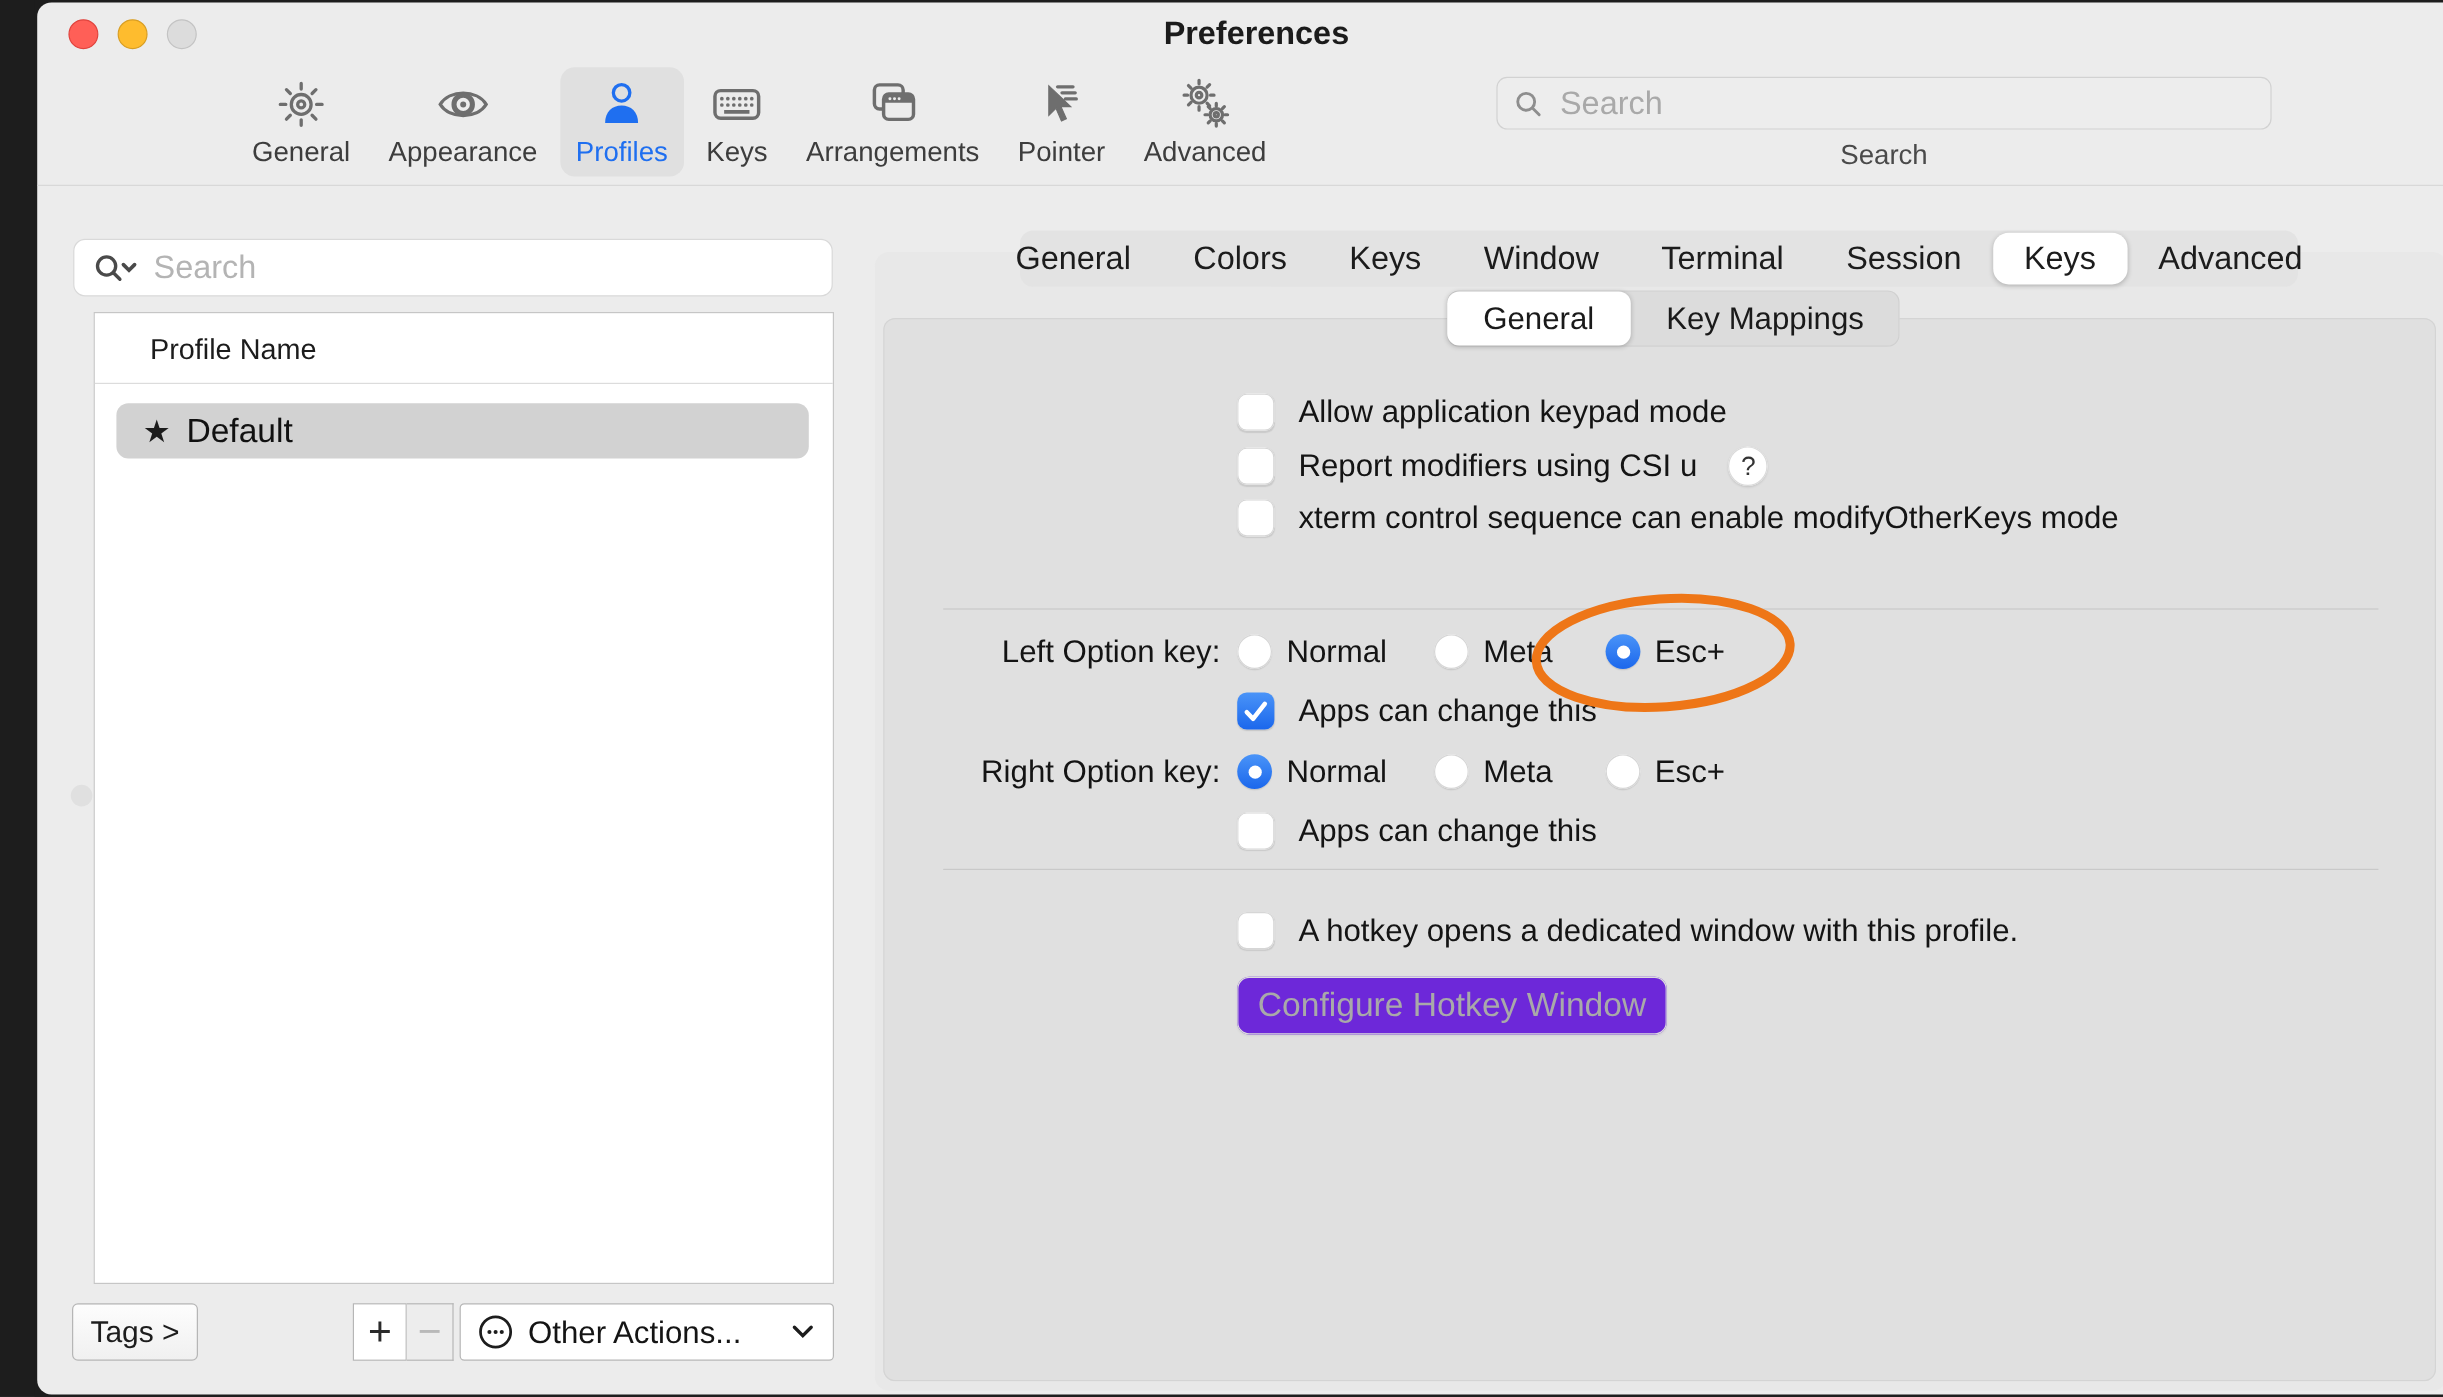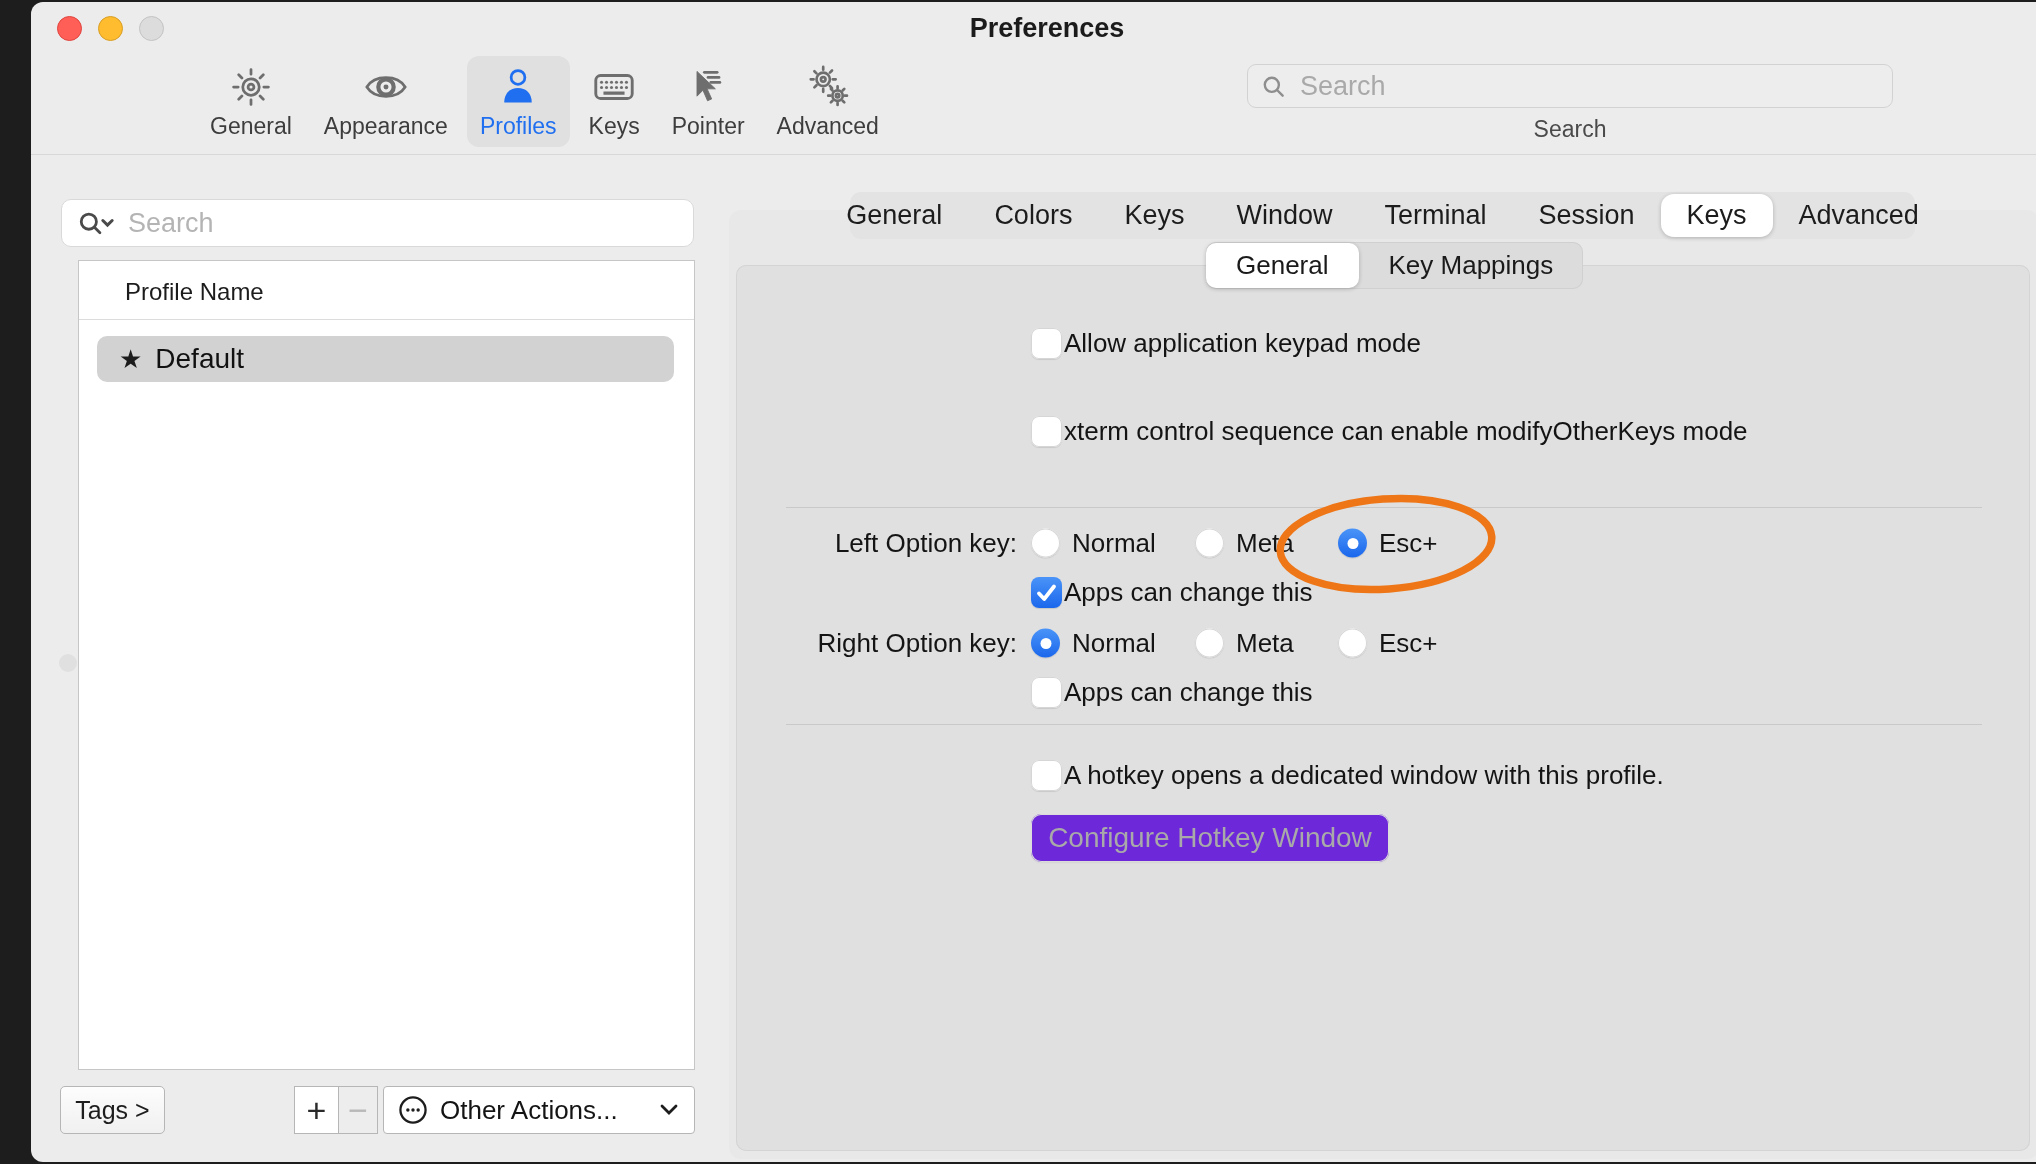--- a/index.html
+++ b/index.html
@@ -59,21 +59,21 @@
   .tab { padding:6px 26px; font-size:27px; color:#1c1c1c; border-radius:13px; white-space:nowrap; }
   .tab.selected { background:#fff; box-shadow:0 1px 4px rgba(0,0,0,.22); }
   .tabsep { width:1px; height:26px; background:#c5c5c5; }
   .tabsep.hidden { background:transparent; }
   .panel-inner { position:absolute; left:705px; top:263px; width:1294px; height:886px; background:#e0e0e0; border-radius:10px; box-shadow:inset 0 0 0 1px #d4d4d4; }
   .subtabs { position:absolute; left:1175px; top:240px; height:47px; background:#dcdcdc; border-radius:10px; display:flex; align-items:center; box-shadow:inset 0 0 0 1px #d0d0d0; }
   .subtab { padding:7px 30px; font-size:26px; color:#1a1a1a; border-radius:10px; white-space:nowrap; }
   .subtab.selected { background:#fff; box-shadow:0 1px 4px rgba(0,0,0,.22); }
 
   
-  .crow { position:absolute; display:flex; align-items:center; gap:2px; }
+  .crow { position:absolute; display:flex; align-items:center; gap:20px; }
   .cb { width:31px; height:31px; border-radius:8px; background:#fff; box-shadow:inset 0 0 0 1px #d6d6d6, 0 1px 1px rgba(0,0,0,.10); flex:none; position:relative; }
   .cb.checked { background:linear-gradient(180deg,#4a94f8,#1b67ec); box-shadow:0 1px 1px rgba(0,0,0,.12); }
   .cb.checked svg { position:absolute; inset:0; }
   .clabel { font-size:26px; color:#141414; white-space:nowrap; }
   .help { width:33px; height:33px; border-radius:50%; background:#fff; box-shadow:inset 0 0 0 1px #dadada, 0 1px 2px rgba(0,0,0,.12); display:flex; align-items:center; justify-content:center; font-size:22px; color:#333; margin-left:6px; }
   .sep { position:absolute; left:50px; width:1196px; height:1px; background:#c9c9c9; }
   .opt-row { position:absolute; left:0; width:100%; height:34px; }
   .opt-label { position:absolute; left:0; top:50%; transform:translateY(-50%); width:281px; text-align:right; font-size:26px; color:#141414; white-space:nowrap; }
   .rg { position:absolute; top:50%; transform:translateY(-50%); display:flex; align-items:center; gap:12px; }
   .radio { width:29px; height:29px; border-radius:50%; background:#fff; box-shadow:inset 0 0 0 1px #d6d6d6, 0 1px 1px rgba(0,0,0,.10); flex:none; position:relative; }
@@ -146,20 +146,35 @@
                 <circle cx="31.8" cy="24.5" r="1.6"></circle>
                 <circle cx="37" cy="24.5" r="1.6"></circle>
             </g>
             <path d="M13 30.5h22" stroke-width="3.4"></path>
           </svg>
         </span>
         <span class="tb-label">Keys</span>
       </div>
       <div class="tb-item">
         <span class="tb-icon">
+          <svg width="46" height="46" viewBox="0 0 48 48" fill="none" stroke-width="3">
+            <rect x="8" y="7" width="25" height="21" rx="4.5"></rect>
+            <rect x="16" y="15" width="26" height="22" rx="4.5" fill="#ececec"></rect>
+            <path d="M16 22.5 h26 v-3 a4.5 4.5 0 0 0 -4.5 -4.5 h-17 a4.5 4.5 0 0 0 -4.5 4.5 Z" fill="#6e6e6e" stroke="none"></path>
+            <g fill="#ececec" stroke="none">
+                <circle cx="21.5" cy="19" r="1.3"></circle>
+                <circle cx="25.5" cy="19" r="1.3"></circle>
+                <circle cx="29.5" cy="19" r="1.3"></circle>
+              </g>
+          </svg>
+        </span>
+        <span class="tb-label">Arrangements</span>
+      </div>
+      <div class="tb-item">
+        <span class="tb-icon">
           <svg width="44" height="44" viewBox="0 0 48 48" fill="#6e6e6e" stroke="none">
             <path d="M12 7 L12 34 L18.5 27.5 L23.5 39 L28 37 L23 26 L32 26 Z"></path>
             <g stroke="#6e6e6e" stroke-width="3" stroke-linecap="round">
                 <path d="M20 8 h14"></path>
                 <path d="M24 13.5 h12"></path>
                 <path d="M27 19 h10"></path>
               </g>
           </svg>
         </span>
         <span class="tb-label">Pointer</span>
@@ -251,20 +266,25 @@
       <div class="tabsep hidden"></div>
       <div class="tab"><span>Advanced</span></div>
     </div>
 
     <div class="panel-inner">
 
       <div class="crow" style="top:63px; left:295px;">
         <span class="cb"></span>
         <span class="clabel">Allow application keypad mode</span>
       </div>
+      <div class="crow" style="top:107px; left:295px;">
+        <span class="cb"></span>
+        <span class="clabel">Report modifiers using CSI u</span>
+        <span class="help">?</span>
+      </div>
       <div class="crow" style="top:151px; left:295px;">
         <span class="cb"></span>
         <span class="clabel">xterm control sequence can enable modifyOtherKeys mode</span>
       </div>
 
       <div class="sep" style="top:242px;"></div>
 
       <div class="opt-row" style="top:261px;">
         <span class="opt-label">Left Option key:</span>
         <span class="rg" style="left:295px;">

